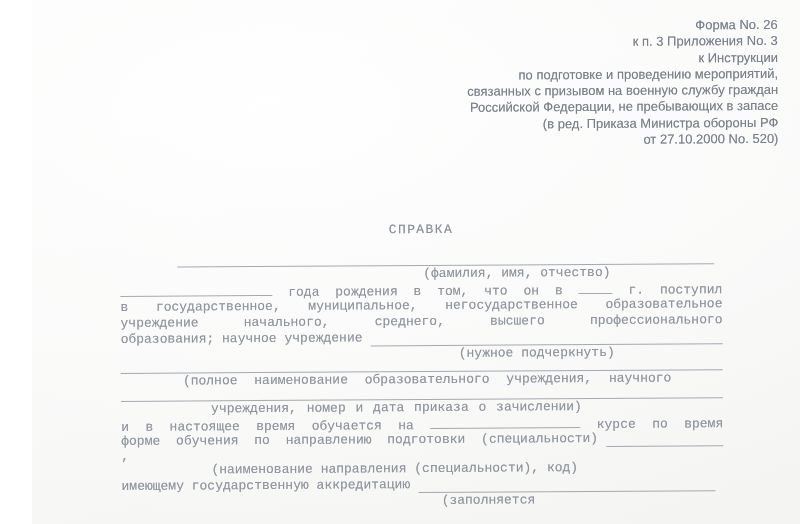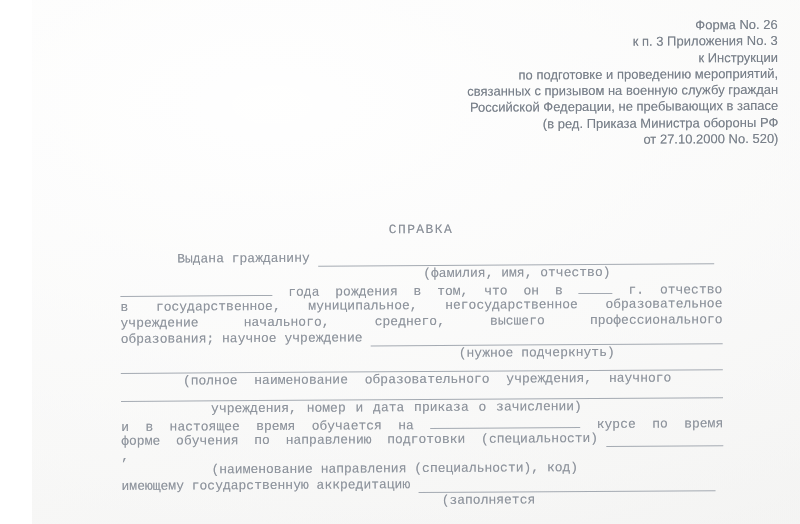--- a/index.html
+++ b/index.html
@@ -103,31 +103,30 @@
       <div>(в ред. Приказа Министра обороны РФ</div>
       <div>от 27.10.2000 No. 520)</div>
     </header>
 
     <div class="doc-title">СПРАВКА</div>
 
     <main class="doc-body">
 
       <div class="line flex" style="padding-right:8px">
         <span class="indent"></span>
-        <span class="t">Выдана гражданину</span>
         <span class="blank grow"></span>
       </div>
 
       <div class="line cap" style="padding-left:303px">(фамилия, имя, отчество)</div>
 
       <div class="line just">
         <span class="blank ib" style="width:152px"></span>
         <span>года рождения в том, что он в</span>
         <span class="blank ib" style="width:34px"></span>
-        <span>г. отчество</span>
+        <span>г. поступил</span>
       </div>
 
       <div class="line just">в государственное, муниципальное, негосударственное образовательное</div>
 
       <div class="line just">учреждение начального, среднего, высшего профессионального</div>
 
       <div class="line flex">
         <span class="t">образования; научное учреждение</span>
         <span class="blank grow"></span>
       </div>

